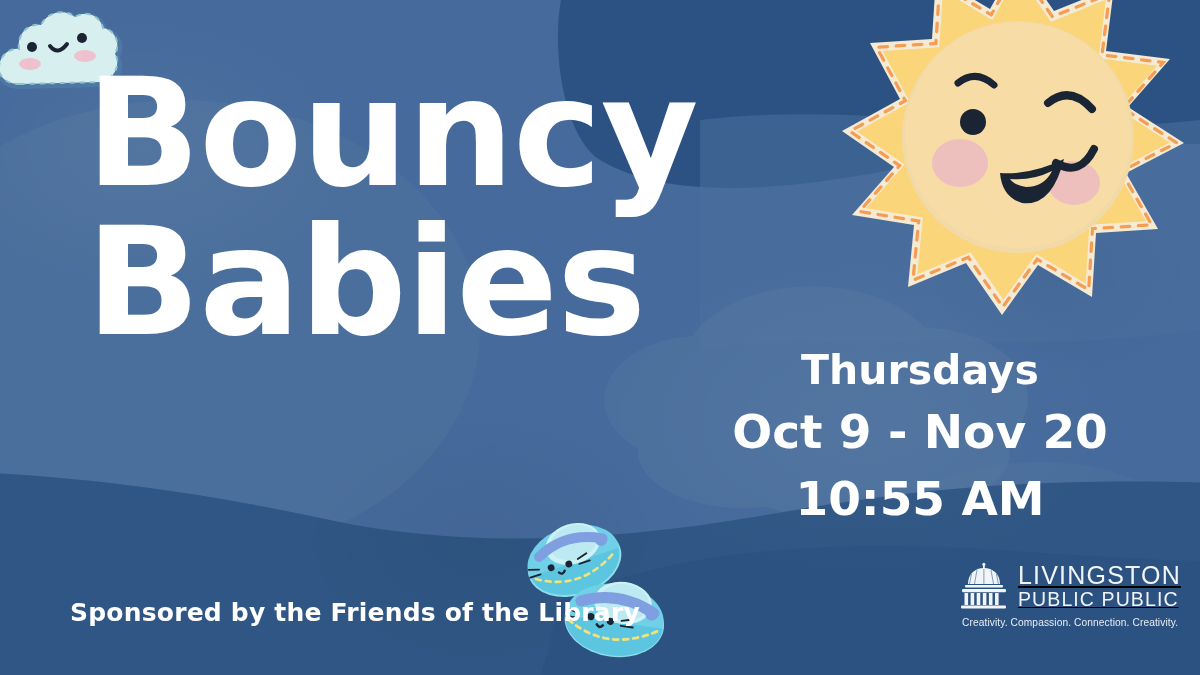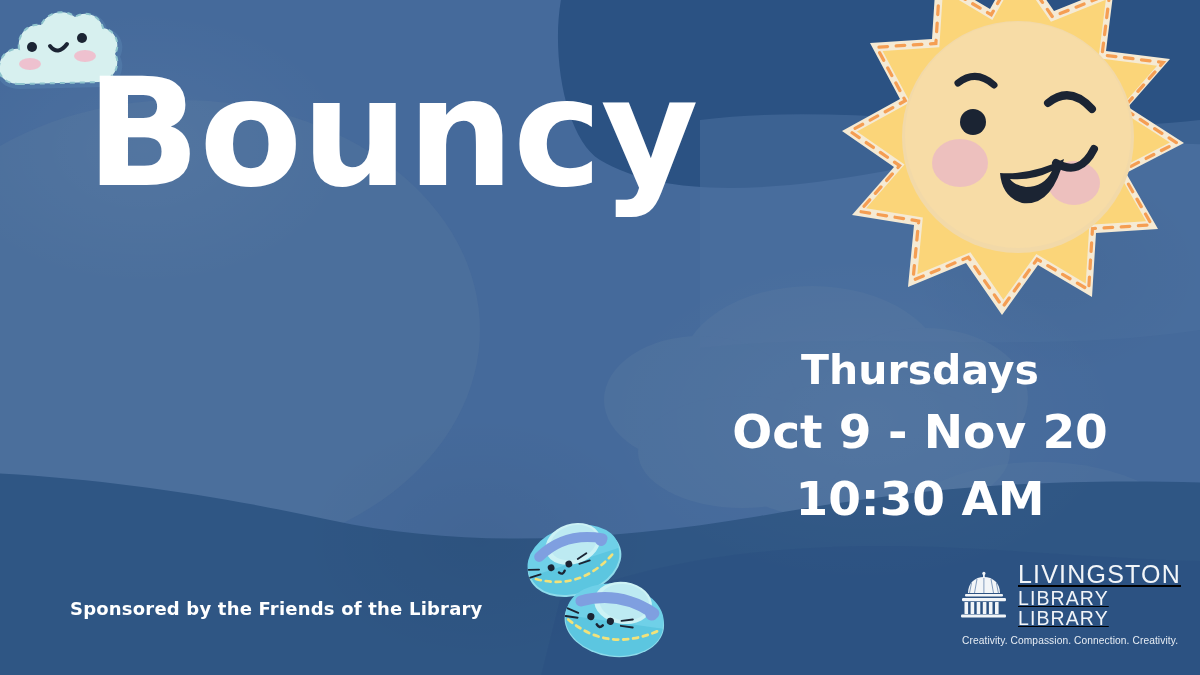--- a/index.html
+++ b/index.html
@@ -78,21 +78,21 @@
     white-space: nowrap;
   }
 
   .sponsor {
     position: absolute;
     left: 70px;
     top: 598px;
     color: #ffffff;
     font-family: "DejaVu Sans", sans-serif;
     font-weight: 700;
-    font-size: 18px;
+    font-size: 25px;
     letter-spacing: .2px;
     white-space: nowrap;
   }
 
   .schedule-block {
     position: absolute;
     left: 720px;
     top: 344px;
     width: 400px;
     text-align: center;
@@ -311,27 +311,28 @@
         <path d="M23,58 L12,55"></path>
           <path d="M23,63 L11,63"></path>
         <path d="M67,60 L78,57"></path>
           <path d="M67,65 L79,65"></path>
       </g>
     </g>
   </svg>
 
   <div class="title-block">
     <h1 class="title-line l1">Bouncy</h1>
+    <h1 class="title-line l2">Babies</h1>
   </div>
 
 
   <div class="schedule-block">
     <p class="schedule-line day">Thursdays</p>
     <p class="schedule-line dates">Oct 9 - Nov 20</p>
-    <p class="schedule-line time">10:30 AM</p>
+    <p class="schedule-line time">10:55 AM</p>
   </div>
 
   <div class="sponsor">Sponsored by the Friends of the Library</div>
 
   <div class="logo">
     <div class="logo-row">
       <svg class="logo-mark" width="52" height="48" viewBox="0 0 52 48" aria-hidden="true">
         <g fill="#f2f5f8">
           <rect x="25" y="2" width="1.8" height="5" rx="0.8"></rect>
           <circle cx="25.9" cy="2.4" r="1.6"></circle>
@@ -351,19 +352,19 @@
         <g stroke="#4a6f9e" stroke-width="0.9" opacity="0.75">
           <path d="M25.9,7 L25.9,22"></path>
           <path d="M19,8 L16.5,22"></path>
           <path d="M33,8 L35.5,22"></path>
           <path d="M13.5,12 L11.5,22"></path>
           <path d="M38.4,12 L40.4,22"></path>
         </g>
       </svg>
       <div class="logo-words">
         <span class="logo-name">LIVINGSTON</span>
-        <span class="logo-sub">LIBRARY LIBRARY</span>
+        <span class="logo-sub">PUBLIC PUBLIC</span>
       </div>
     </div>
     <div class="logo-tagline">Creativity. Compassion. Connection. Creativity.</div>
   </div>
 
 </div>
 
 </body></html>

